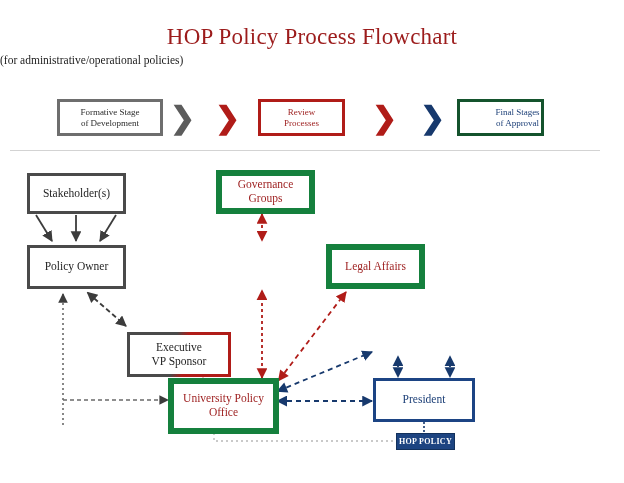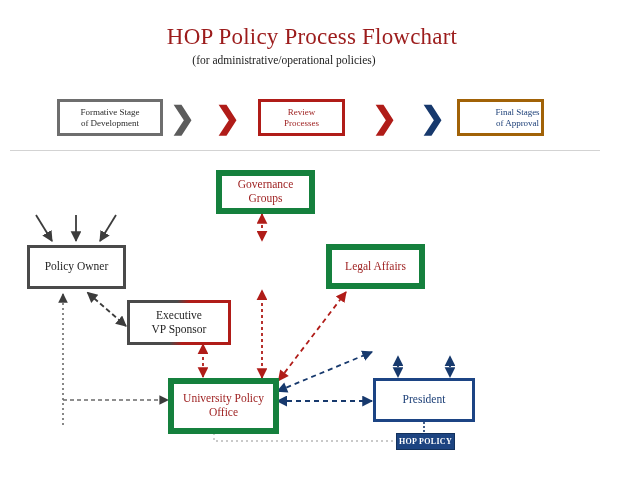--- a/index.html
+++ b/index.html
@@ -37,21 +37,21 @@
     text-align: center;
     font-family: "Liberation Serif", serif;
     font-size: 23px;
     color: #9c1c1c;
     letter-spacing: .2px;
   }
   .subtitle {
     position: absolute;
     left: 0; top: 54px;
     width: 568px;
-    text-align: center;
+    text-align: left;
     font-family: "Liberation Serif", serif;
     font-size: 11.5px;
     color: #1c1c1c;
   }
 
   
   .sep {
     position: absolute;
     left: 10px; top: 150px;
     width: 590px;
@@ -67,21 +67,21 @@
     display: flex;
     align-items: center;
     justify-content: center;
     text-align: center;
     line-height: 1.15;
     font-family: "Liberation Serif", serif;
     font-size: 9px;
   }
   .lg-gray  { border: 3px solid #6e6e6e; color: #2b2b2b; }
   .lg-red   { border: 3px solid #b01c18; color: #9c1c1c; }
-  .lg-blue  { border: 3px solid #a16207; color: #1c3f77; padding-left: 34px; }
+  .lg-blue  { border: 3px solid #14532d; color: #1c3f77; padding-left: 34px; }
 
   .chev {
     position: absolute;
     font-family: "Liberation Sans", sans-serif;
     font-size: 30px;
     font-weight: bold;
     line-height: 1;
   }
   .chev-gray { color: #5c5c5c; }
   .chev-red  { color: #b01c18; }
@@ -113,20 +113,21 @@
     border: 3px solid #1c4484;
     color: #1c3f77;
   }
   
   .n-mixed {
     border: 3px solid transparent;
     background:
       linear-gradient(#fff,#fff) padding-box,
       linear-gradient(100deg, #4a4a4a 0%, #4a4a4a 45%, #b01c18 56%, #b01c18 100%) border-box;
     color: #1f1f1f;
+    margin-top: 32px;
   }
   .badge {
     position: absolute;
     box-sizing: border-box;
     background: #1d4481;
     border: 1px solid #13315c;
     color: #ffffff;
     display: flex;
     align-items: center;
     justify-content: center;
@@ -222,20 +223,23 @@
     <line x1="278" y1="401" x2="372" y2="401" stroke="#17396d" stroke-width="1.8" stroke-dasharray="5,4" marker-end="url(#ah-blue)" marker-start="url(#ah-blue-st)"></line>
 
     <line x1="398" y1="357" x2="398" y2="377" stroke="#17396d" stroke-width="1.8" stroke-dasharray="2,2" marker-end="url(#ah-blue)" marker-start="url(#ah-blue-st)"></line>
     <line x1="450" y1="357" x2="450" y2="377" stroke="#17396d" stroke-width="1.8" stroke-dasharray="2,2" marker-end="url(#ah-blue)" marker-start="url(#ah-blue-st)"></line>
 
     <line x1="424" y1="422" x2="424" y2="435" stroke="#17396d" stroke-width="1.6" stroke-dasharray="2,2"></line>
 
     <path d="M214 423 L214 441 L396 441" stroke="#b8b8b8" stroke-width="1.4" fill="none" stroke-dasharray="2,3"></path>
   </svg>
 
+  <div class="node n-gray" style="left:27px; top:173px; width:99px; height:41px;">
+    <div><span>Stakeholder(s)</span></div>
+  </div>
 
   <div class="node n-gray" style="left:27px; top:245px; width:99px; height:44px;">
     <div><span>Policy Owner</span></div>
   </div>
 
   <div class="node n-mixed" style="left:127px; top:300px; width:104px; height:45px;">
     <div>
       <span>Executive</span><br>
       <span>VP Sponsor</span>
     </div>

